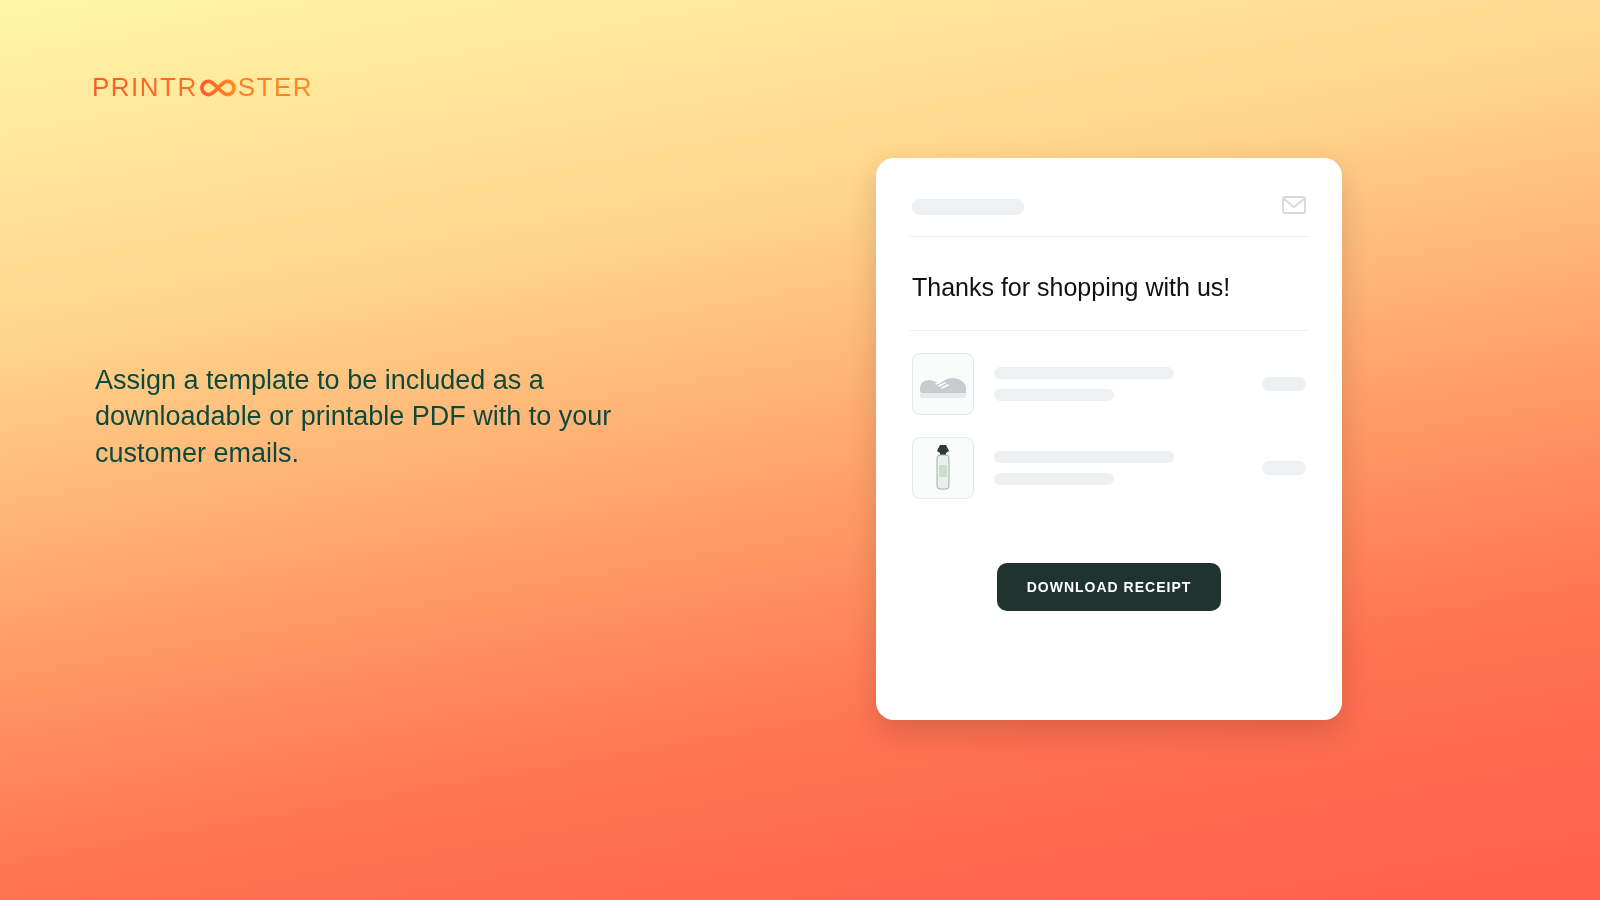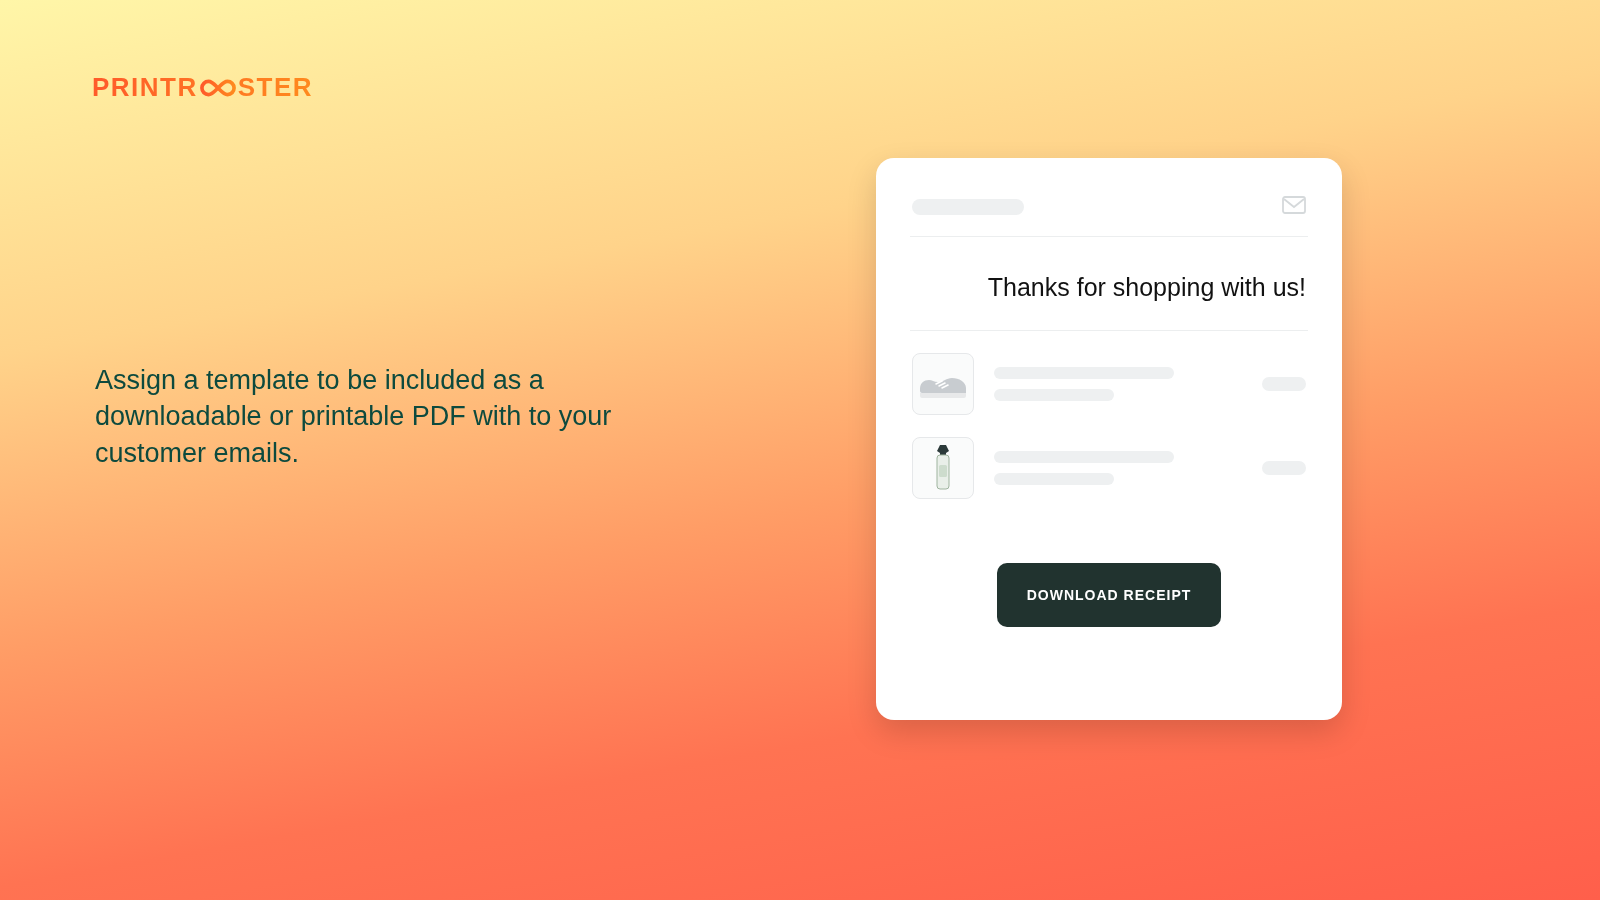--- a/index.html
+++ b/index.html
@@ -4,21 +4,21 @@
 <style>
   * { box-sizing: border-box; margin: 0; padding: 0; }
   html, body { width: 1600px; height: 900px; overflow: hidden; font-family: -apple-system, BlinkMacSystemFont, "Segoe UI", Helvetica, Arial, sans-serif; }
   .stage {
     width: 1600px; height: 900px;
     background: linear-gradient(170deg, #fff6a8 0%, #ffd38a 30%, #ff9d66 55%, #ff7352 75%, #ff5f4b 100%);
     position: relative;
   }
   .logo {
     position: absolute; left: 92px; top: 72px;
-    font-weight: 700; letter-spacing: 1.5px; font-size: 26px;
+    font-weight: 400; letter-spacing: 1.5px; font-size: 26px;
     background: linear-gradient(90deg, #ff5a2a 0%, #ff8a1e 100%);
     -webkit-background-clip: text; background-clip: text; color: transparent;
     display: flex; align-items: center;
   }
   .logo .infinity {
     display: inline-flex; align-items: center; margin: 0 1px;
   }
   .headline {
     position: absolute; left: 95px; top: 248px; width: 640px;
     color: #073b32; font-weight: 700; font-size: 46px; line-height: 1.05;
@@ -30,31 +30,31 @@
   }
   .card {
     position: absolute; left: 876px; top: 158px; width: 466px; height: 562px;
     background: #fff; border-radius: 18px; box-shadow: 0 12px 30px rgba(0,0,0,.15);
     padding: 38px 36px 40px 36px;
   }
   .card-header { display:flex; align-items:center; justify-content:space-between; }
   .ph-title { width: 112px; height: 16px; background:#eef0f1; border-radius: 8px; }
   .mail-icon { color:#d5d9db; }
   .hr { height:1px; background:#eceeef; margin: 18px -2px 0 -2px; }
-  .thanks { text-align:right; font-size:25px; color:#111; margin-top: 36px; font-weight: 400; }
+  .thanks { text-align:left; font-size:25px; color:#111; margin-top: 36px; font-weight: 400; }
   .hr2 { height:1px; background:#eceeef; margin: 28px -2px 0 -2px; }
   .row { display:flex; align-items:center; gap:20px; margin-top: 22px; }
   .thumb { width:62px; height:62px; border-radius:8px; border:1px solid #e6e8ea; background:#fafbfb; display:flex; align-items:center; justify-content:center; overflow:hidden; }
   .row-lines { flex:1; display:flex; flex-direction:column; gap:10px; }
   .line { height:12px; background:#eef0f1; border-radius:6px; }
   .line.w1 { width: 180px; }
   .line.w2 { width: 120px; }
   .pill { width:44px; height:14px; background:#eef0f1; border-radius:8px; }
   .btn {
-    display:block; margin: 64px auto 0 auto; padding: 24px 30px; border-radius:10px;
+    display:block; margin: 64px auto 0 auto; padding: 16px 30px; border-radius:10px;
     background:#21332f; color:#fff; font-weight:700; font-size:14px; letter-spacing: 1px;
     border:none; cursor:pointer;
   }
 </style>
 </head>
 <body>
 
 <div class="stage">
 
   <div class="logo">

